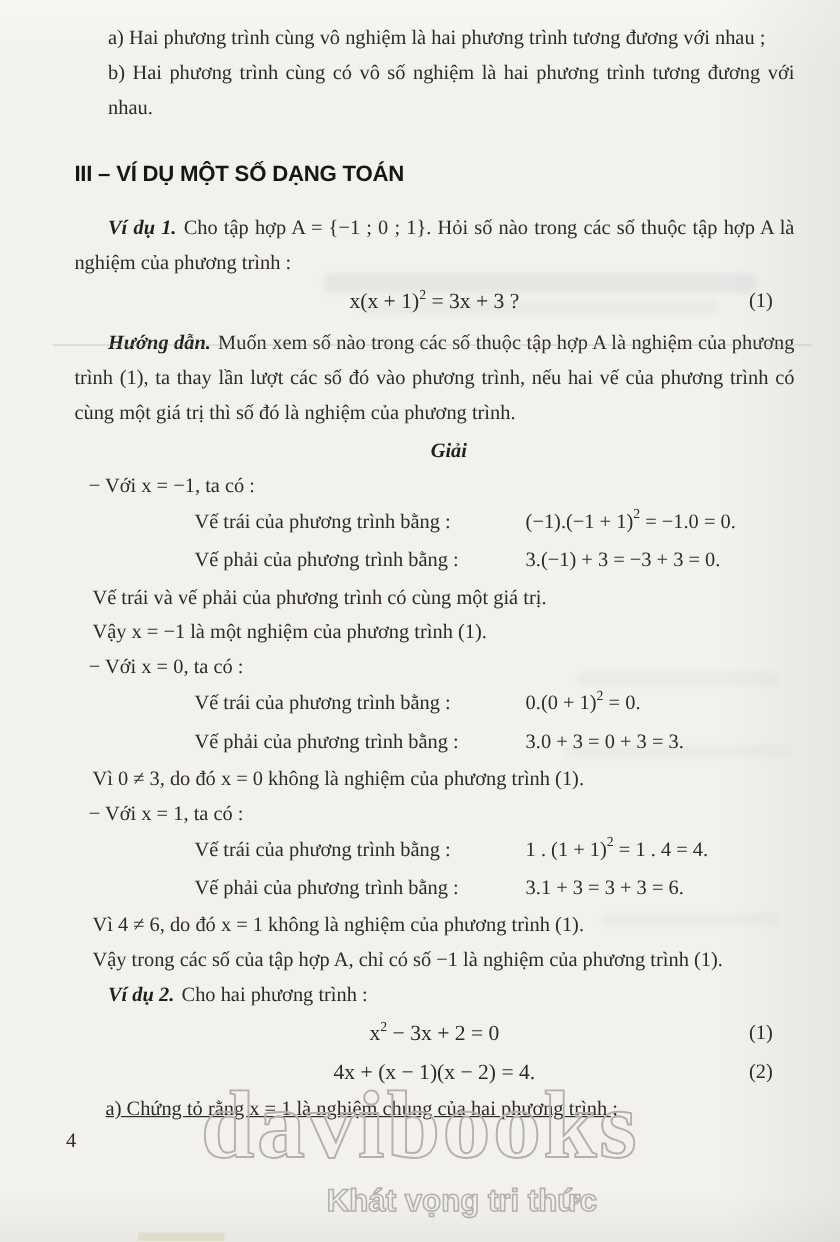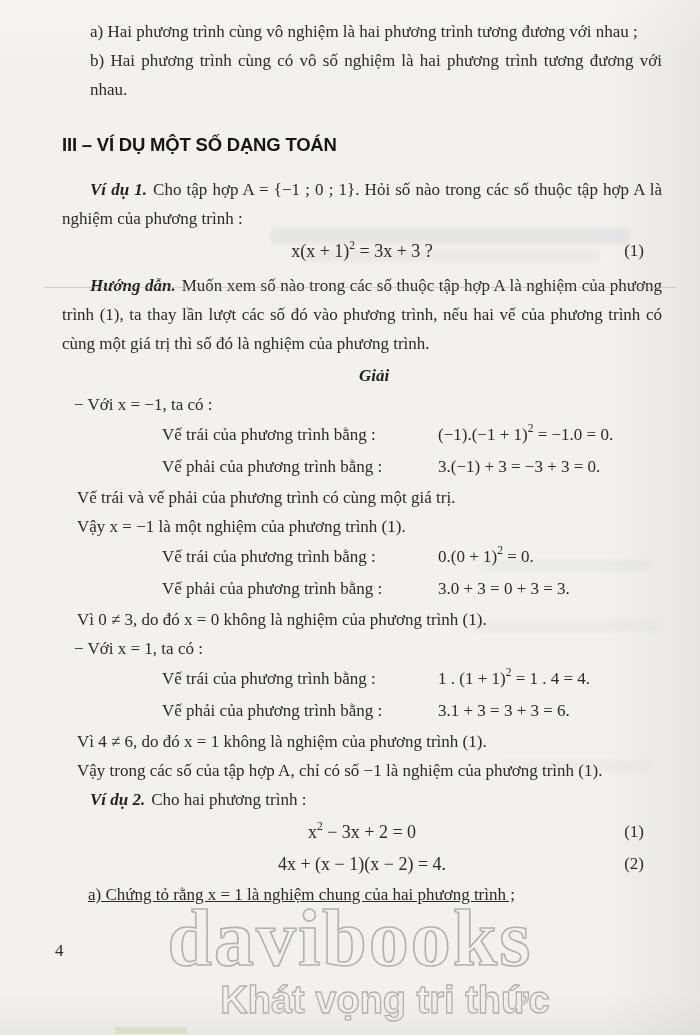--- a/index.html
+++ b/index.html
@@ -45,21 +45,21 @@
   .page-number{position:absolute;left:55px;top:936px;font-size:17px;color:#2d2b28;}
   .wm-brand{
     position:absolute;left:150px;top:898px;width:400px;
     font-family:"Liberation Serif","DejaVu Serif",serif;
     font-weight:700;font-size:80px;line-height:80px;letter-spacing:2px;
     color:transparent;-webkit-text-stroke:1.6px #b3b1aa;text-align:center;
   }
   .wm-tagline{
     position:absolute;left:220px;top:980px;width:330px;
     font-family:"Liberation Sans","DejaVu Sans",sans-serif;
-    font-weight:700;font-size:38px;line-height:40px;
+    font-weight:700;font-size:26px;line-height:40px;
     color:transparent;-webkit-text-stroke:1.3px #b3b1aa;text-align:center;
   }
   .corner-bar{position:absolute;left:115px;top:1027px;width:72px;height:7px;background:#d9dac1;opacity:0.75;border-radius:1px;}
 </style>
 </head>
 <body>
 
 <div class="page">
 
   <div class="smudge" style="left:270px;top:228px;width:360px;height:16px;"></div>
@@ -88,20 +88,21 @@
   <p class="case-intro">− Với x = −1, ta có :</p>
   <div class="formula-row">
     <span class="f-label">Vế trái của phương trình bằng :</span><span><span>(−1).(−1 + 1)</span><sup>2</sup><span> = −1.0 = 0.</span></span>
   </div>
   <div class="formula-row">
     <span class="f-label">Vế phải của phương trình bằng :</span><span>3.(−1) + 3 = −3 + 3 = 0.</span>
   </div>
   <p class="note">Vế trái và vế phải của phương trình có cùng một giá trị.</p>
   <p class="note">Vậy x = −1 là một nghiệm của phương trình (1).</p>
 
+  <p class="case-intro">− Với x = 0, ta có :</p>
   <div class="formula-row">
     <span class="f-label">Vế trái của phương trình bằng :</span><span><span>0.(0 + 1)</span><sup>2</sup><span> = 0.</span></span>
   </div>
   <div class="formula-row">
     <span class="f-label">Vế phải của phương trình bằng :</span><span>3.0 + 3 = 0 + 3 = 3.</span>
   </div>
   <p class="note">Vì 0 ≠ 3, do đó x = 0 không là nghiệm của phương trình (1).</p>
 
   <p class="case-intro">− Với x = 1, ta có :</p>
   <div class="formula-row">

